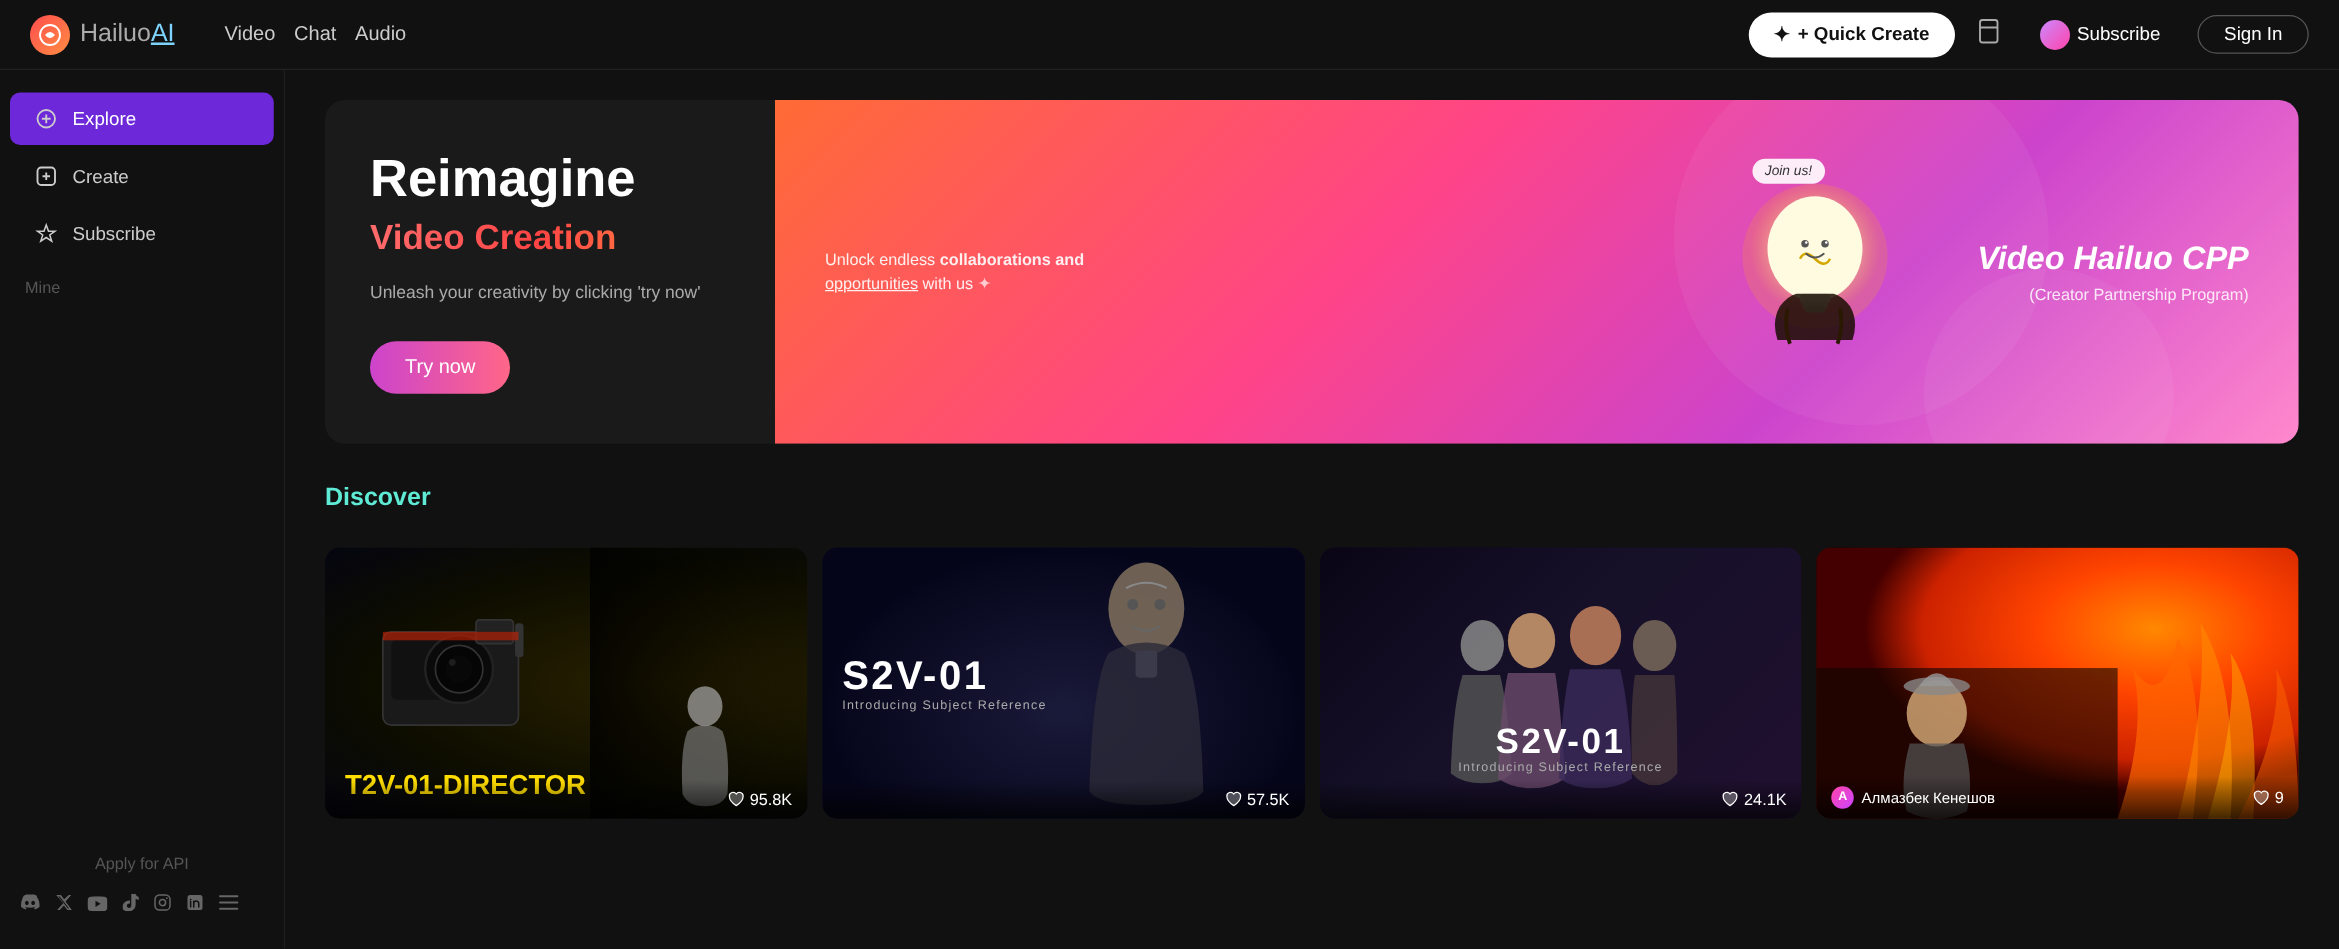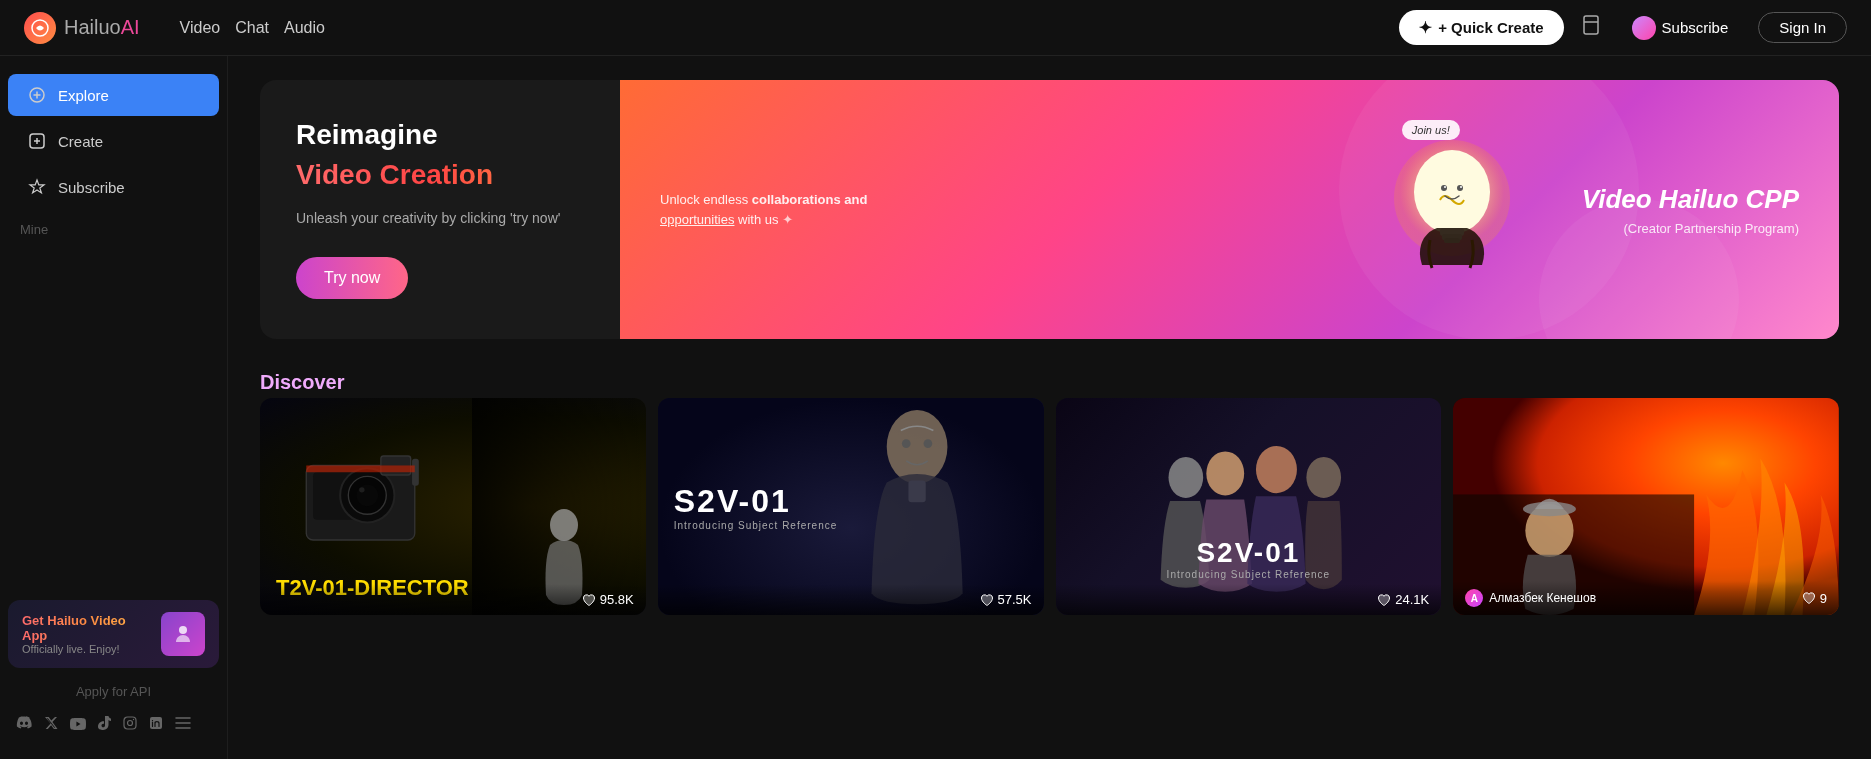--- a/index.html
+++ b/index.html
@@ -130,21 +130,21 @@
       display: flex;
       align-items: center;
       gap: 12px;
       padding: 12px 20px;
       cursor: pointer;
       border-radius: 8px;
       margin: 2px 8px;
       color: #ccc;
       font-size: 15px;
     }
-    .sidebar-item.active { background: #3b82f6; color: #fff; }
+    .sidebar-item.active { background: #6d28d9; color: #fff; }
     .sidebar-item svg { flex-shrink: 0; }
     .sidebar-section-label {
       padding: 12px 20px 4px;
       color: #555;
       font-size: 13px;
     }
     .sidebar-spacer { flex: 1; }
     .sidebar-app-promo {
       margin: 8px;
       border-radius: 12px;
@@ -208,21 +208,21 @@
       background: #1a1a1a;
       border-radius: 16px;
       overflow: hidden;
       min-height: 240px;
     }
     .hero-left {
       padding: 40px 36px;
       min-width: 340px;
     }
     .hero-title {
-      font-size: 28px;
+      font-size: 42px;
       font-weight: 800;
       color: #fff;
       line-height: 1.1;
       margin-bottom: 8px;
     }
     .hero-subtitle {
       font-size: 28px;
       font-weight: 700;
       background: linear-gradient(90deg, #ff6b6b, #ff4444, #ff8c42);
       -webkit-background-clip: text;
@@ -282,22 +282,22 @@
     }
     .hero-banner-cpp {
       font-size: 14px;
       color: rgba(255,255,255,0.85);
     }
 
     
     .discover-label {
       font-size: 20px;
       font-weight: 600;
-      color: #f0abfc;
-      margin-bottom: 4px;
+      color: #5eead4;
+      margin-bottom: 28px;
     }
     .video-grid {
       display: grid;
       grid-template-columns: repeat(4, 1fr);
       gap: 12px;
     }
     .video-card {
       border-radius: 12px;
       overflow: hidden;
       position: relative;
@@ -380,21 +380,21 @@
 
 <nav class="top-nav">
   <div class="logo">
     <div class="logo-icon">
       <svg width="20" height="20" viewBox="0 0 20 20">
           <circle cx="10" cy="10" r="8" fill="none" stroke="#fff" stroke-width="1.5"></circle>
           <path d="M6 10 Q10 5 14 10 Q10 15 6 10Z" fill="#fff"></path>
         </svg>
     </div>
     <span class="logo-text">
-      <span>Hailuo</span><span style="color:#ec4899;font-weight:300;">AI</span>
+      <span>Hailuo</span><span style="color:#7dd3fc;font-weight:300;text-decoration:underline;">AI</span>
     </span>
   </div>
 
   <div class="nav-links">
     <span class="nav-link">Video</span>
     <span class="nav-link">Chat</span>
     <span class="nav-link">Audio</span>
   </div>
 
   <div class="nav-right">
@@ -438,32 +438,20 @@
         <path d="M9 2l1.8 4.9h5.2l-4.2 3.1 1.6 4.9L9 12l-4.4 2.9 1.6-4.9-4.2-3.1h5.2z" stroke="#ccc" stroke-width="1.2"></path>
       </svg>
       <span>Subscribe</span>
     </div>
 
     <div class="sidebar-section-label">Mine</div>
 
 
     <div class="sidebar-spacer"></div>
 
-    <div class="sidebar-app-promo">
-      <div class="sidebar-app-promo-text">
-        <div class="sidebar-app-promo-title">Get Hailuo Video App</div>
-        <div class="sidebar-app-promo-sub">Officially live. Enjoy!</div>
-      </div>
-      <div class="sidebar-app-promo-img">
-        <svg width="28" height="28" viewBox="0 0 28 28">
-            <circle cx="14" cy="10" r="4" fill="#fff" opacity="0.8"></circle>
-            <path d="M7 22c0-3.86 3.13-7 7-7s7 3.14 7 7" fill="#fff" opacity="0.6"></path>
-          </svg>
-      </div>
-    </div>
 
     <div class="sidebar-api">Apply for API</div>
 
     <div class="sidebar-social">
 
       <span class="social-icon">
         <svg width="16" height="16" viewBox="0 0 16 16" fill="#666">
             <path d="M13.5 2.5C12.4 1.9 11.2 1.5 10 1.3l-.2.4c-1.1-.2-2.2-.2-3.2 0L6.4 1.3c-1.2.2-2.4.6-3.5 1.2C1.2 5.7.6 8.7.9 11.6c1.3.9 2.5 1.5 3.7 1.9.3-.4.6-.9.8-1.3-.5-.2-.9-.4-1.3-.7l.3-.2c2.5 1.2 5.2 1.2 7.7 0l.3.2c-.4.3-.9.5-1.3.7.2.4.5.9.8 1.3 1.2-.4 2.4-1 3.7-1.9.3-3.3-.5-6.2-2.1-8.1zM5.5 10C4.7 10 4 9.2 4 8.3c0-.9.7-1.7 1.5-1.7S7 7.4 7 8.3c0 .9-.7 1.7-1.5 1.7zm5 0c-.8 0-1.5-.8-1.5-1.7 0-.9.7-1.7 1.5-1.7s1.5.8 1.5 1.7c0 .9-.7 1.7-1.5 1.7z"></path>
           </svg>
       </span>

